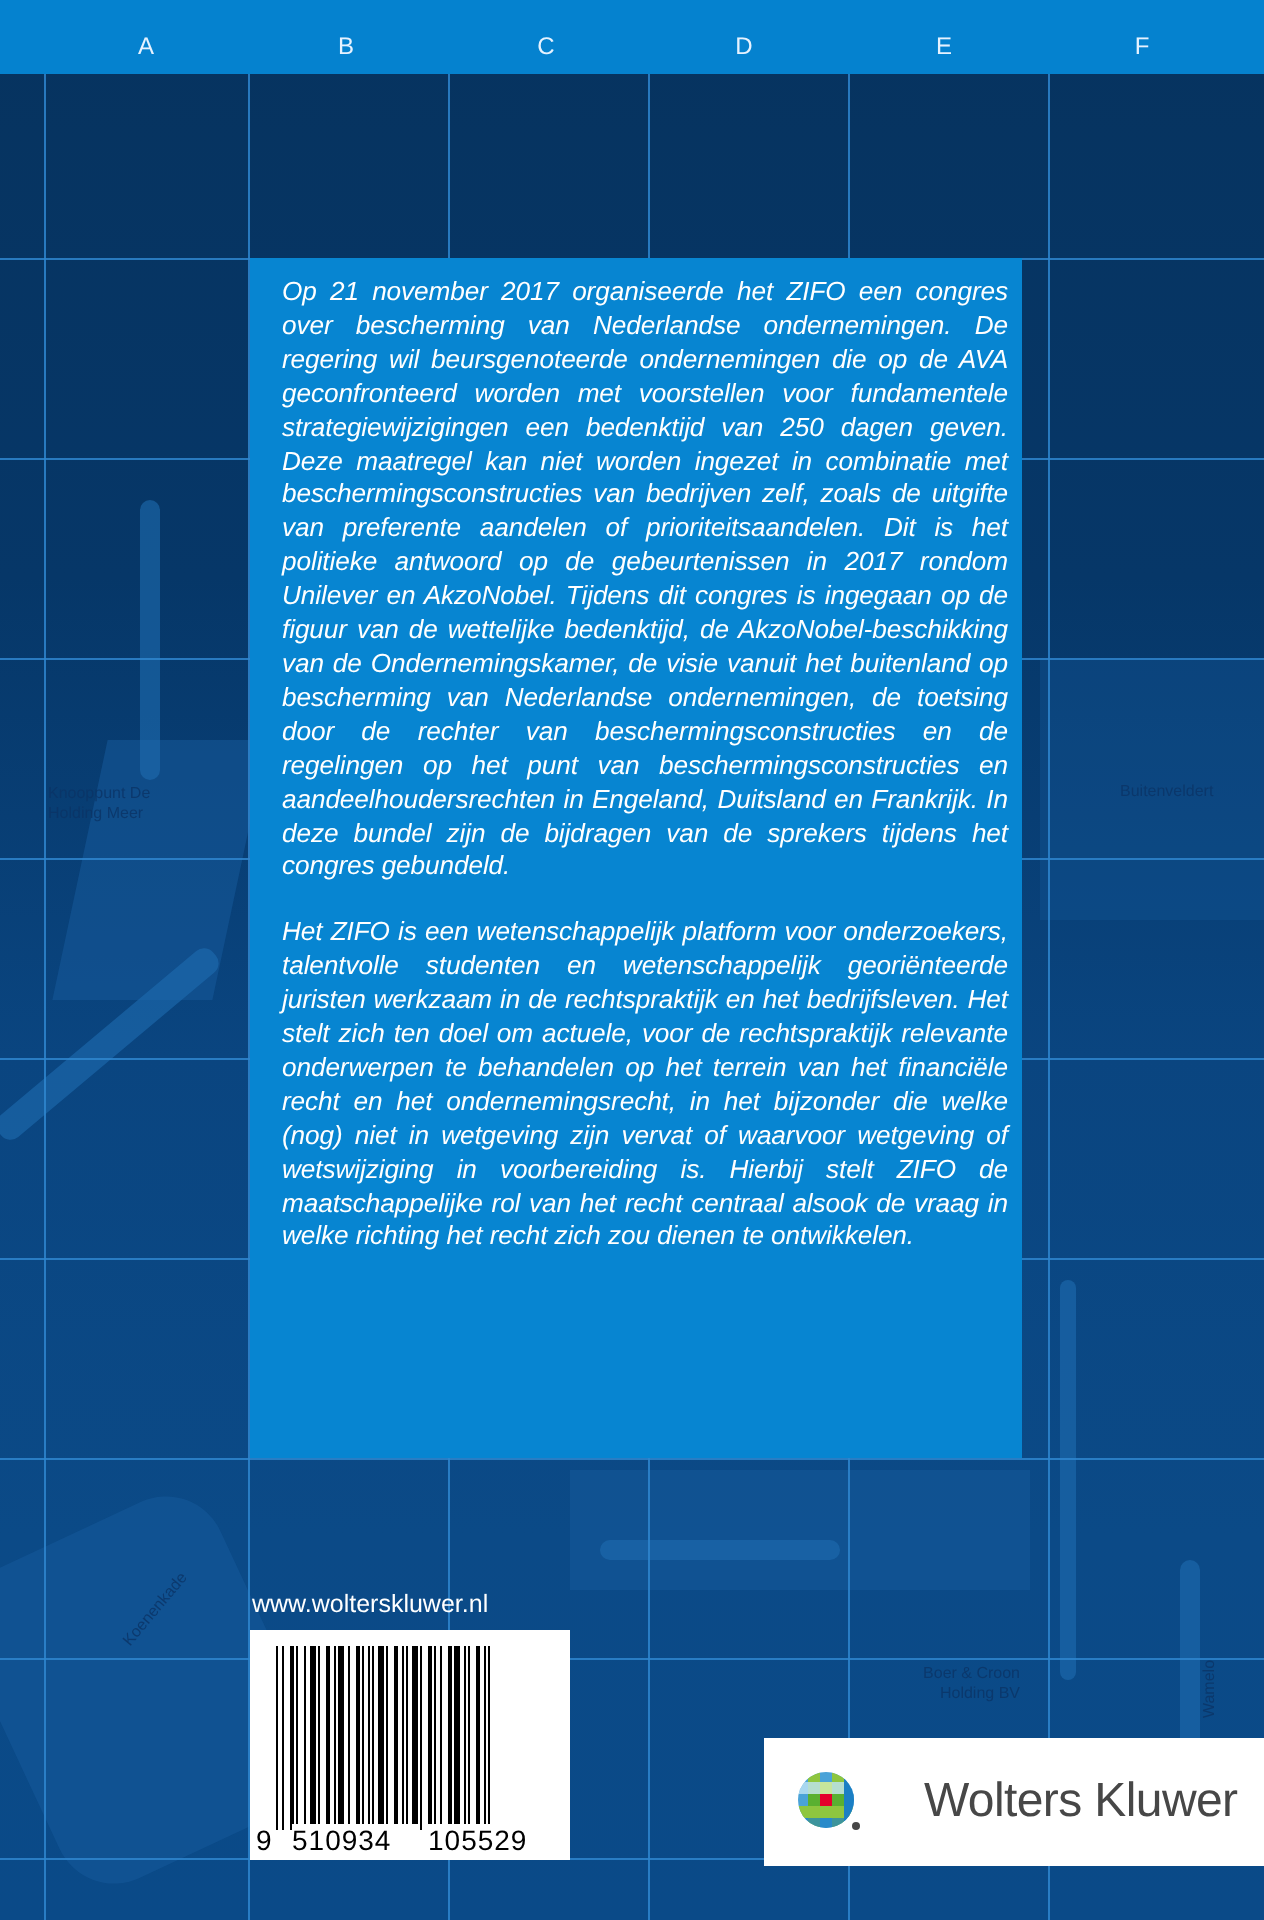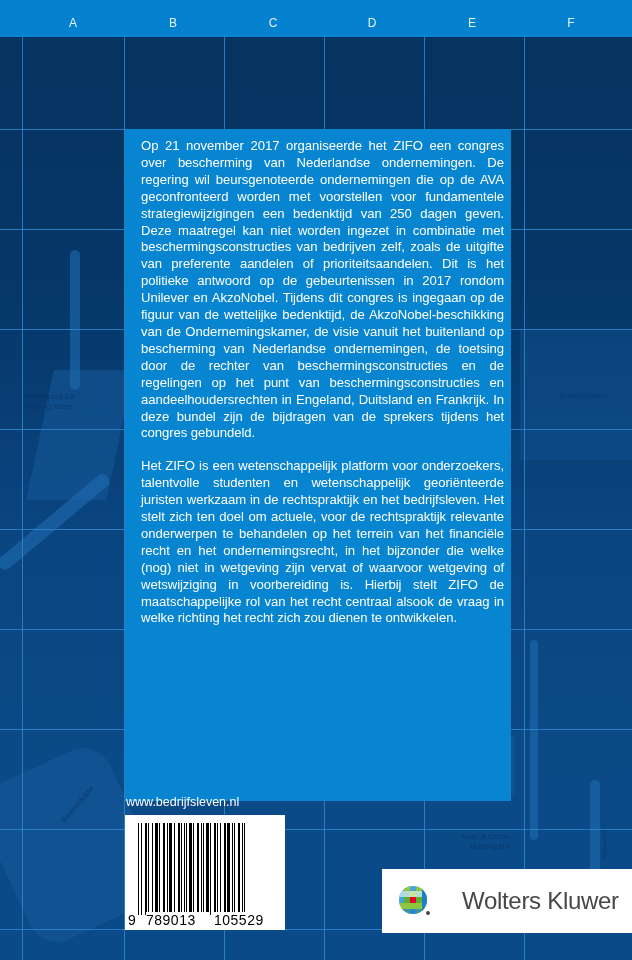--- a/index.html
+++ b/index.html
@@ -6,21 +6,21 @@
   body { width:632px; height:960px; overflow:hidden; background:#0a3a6e; font-family:"Liberation Sans", sans-serif; }
   .cover { position:relative; width:632px; height:960px; overflow:hidden;
     background: linear-gradient(180deg, #06335f 0%, #063768 30%, #0a4580 55%, #0b4a87 80%, #0a4a88 100%); }
   .map-shape { position:absolute; background:#155a9a; opacity:.55; }
   .map-road { position:absolute; background:#1e6cb0; opacity:.6; border-radius:6px; }
   .map-label { position:absolute; font-size:8px; color:#0b3466; opacity:.8; white-space:nowrap; }
   .header-band { position:absolute; left:0; top:0; width:632px; height:37px; background:#0582cf; }
   .col-letter { position:absolute; top:16px; width:20px; margin-left:-10px; text-align:center; color:#e6f2ff; font-size:12px; }
   .vline { position:absolute; top:37px; bottom:0; width:1px; background:#2f86cf; opacity:.85; }
   .hline { position:absolute; left:0; right:0; height:1px; background:#2f86cf; opacity:.85; }
-  .textbox { position:absolute; left:125px; top:129px; width:386px; height:672px; background:#0785d1; box-sizing:border-box; padding:9px 7px 0 16px; }
+  .textbox { position:absolute; left:125px; top:129px; width:386px; height:600px; background:#0785d1; box-sizing:border-box; padding:9px 7px 0 16px;font-style:italic; }
   .textbox p { margin:0 0 16px 0; color:#ffffff; font-size:13.1px; line-height:16.9px; text-align:justify; letter-spacing:-0.05px; }
   .url { position:absolute; left:126px; top:795px; color:#ffffff; font-size:12.5px; }
   .barcode-box { position:absolute; left:125px; top:815px; width:160px; height:115px; background:#ffffff; }
   .barcode-bars { position:absolute; left:13px; top:8px; width:137px; height:92px; display:flex; align-items:stretch; }
   .barcode-bars span { display:block; background:#000; height:100%; }
   .barcode-num { position:absolute; left:3px; bottom:2px; font-size:14px; color:#000; letter-spacing:0.5px; white-space:nowrap; }
   .barcode-num .first { display:inline-block; width:18px; }
   .barcode-num .grp { display:inline-block; background:#fff; }
   .logo-box { position:absolute; left:382px; top:869px; width:250px; height:64px; background:#ffffff; display:flex; align-items:center;gap:22px; }
   .logo-globe { margin-left:16px; width:32px; height:32px; position:relative; }
@@ -70,21 +70,21 @@
   <div class="hline" style="top:629px;"></div>
   <div class="hline" style="top:729px;"></div>
   <div class="hline" style="top:829px;"></div>
   <div class="hline" style="top:929px;"></div>
 
   <div class="textbox">
     <p>Op 21 november 2017 organiseerde het ZIFO een congres over bescherming van Nederlandse ondernemingen. De regering wil beursgenoteerde ondernemingen die op de AVA geconfronteerd worden met voorstellen voor fundamentele strategiewijzigingen een bedenktijd van 250 dagen geven. Deze maatregel kan niet worden ingezet in combinatie met beschermingsconstructies van bedrijven zelf, zoals de uitgifte van preferente aandelen of prioriteitsaandelen. Dit is het politieke antwoord op de gebeurtenissen in 2017 rondom Unilever en AkzoNobel. Tijdens dit congres is ingegaan op de figuur van de wettelijke bedenktijd, de AkzoNobel-beschikking van de Ondernemingskamer, de visie vanuit het buitenland op bescherming van Nederlandse ondernemingen, de toetsing door de rechter van beschermingsconstructies en de regelingen op het punt van beschermingsconstructies en aandeelhoudersrechten in Engeland, Duitsland en Frankrijk. In deze bundel zijn de bijdragen van de sprekers tijdens het congres gebundeld.</p>
     <p>Het ZIFO is een wetenschappelijk platform voor onderzoekers, talentvolle studenten en wetenschappelijk georiënteerde juristen werkzaam in de rechtspraktijk en het bedrijfsleven. Het stelt zich ten doel om actuele, voor de rechtspraktijk relevante onderwerpen te behandelen op het terrein van het financiële recht en het ondernemingsrecht, in het bijzonder die welke (nog) niet in wetgeving zijn vervat of waarvoor wetgeving of wetswijziging in voorbereiding is. Hierbij stelt ZIFO de maatschappelijke rol van het recht centraal alsook de vraag in welke richting het recht zich zou dienen te ontwikkelen.</p>
   </div>
 
-  <div class="url">www.bedrijfsleven.nl</div>
+  <div class="url">www.wolterskluwer.nl</div>
 
   <div class="barcode-box">
     <div class="barcode-bars">
       <span style="width:1px;margin-right:2px"></span>
         <span style="width:1px;margin-right:3px"></span>
       <span style="width:2px;margin-right:1px"></span>
         <span style="width:1px;margin-right:3px"></span>
       <span style="width:1px;margin-right:2px"></span>
         <span style="width:3px;margin-right:1px"></span>
       <span style="width:1px;margin-right:3px"></span>
@@ -108,21 +108,21 @@
       <span style="width:1px;margin-right:3px"></span>
         <span style="width:2px;margin-right:1px"></span>
       <span style="width:3px;margin-right:2px"></span>
         <span style="width:1px;margin-right:1px"></span>
       <span style="width:1px;margin-right:3px"></span>
         <span style="width:2px;margin-right:2px"></span>
       <span style="width:1px;margin-right:1px"></span>
         <span style="width:1px;margin-right:2px"></span>
     </div>
     <div class="barcode-num">
-      <span class="first">9</span><span class="grp" style="width:64px;">789013</span><span class="grp" style="margin-left:4px;">105529</span>
+      <span class="first">9</span><span class="grp" style="width:64px;">510934</span><span class="grp" style="margin-left:4px;">105529</span>
     </div>
   </div>
 
   <div class="logo-box">
     <div class="logo-globe">
       <svg width="32" height="32" viewBox="0 0 32 32">
         <defs>
             <clipPath id="c">
               <circle cx="15" cy="15" r="14"></circle>
             </clipPath>

